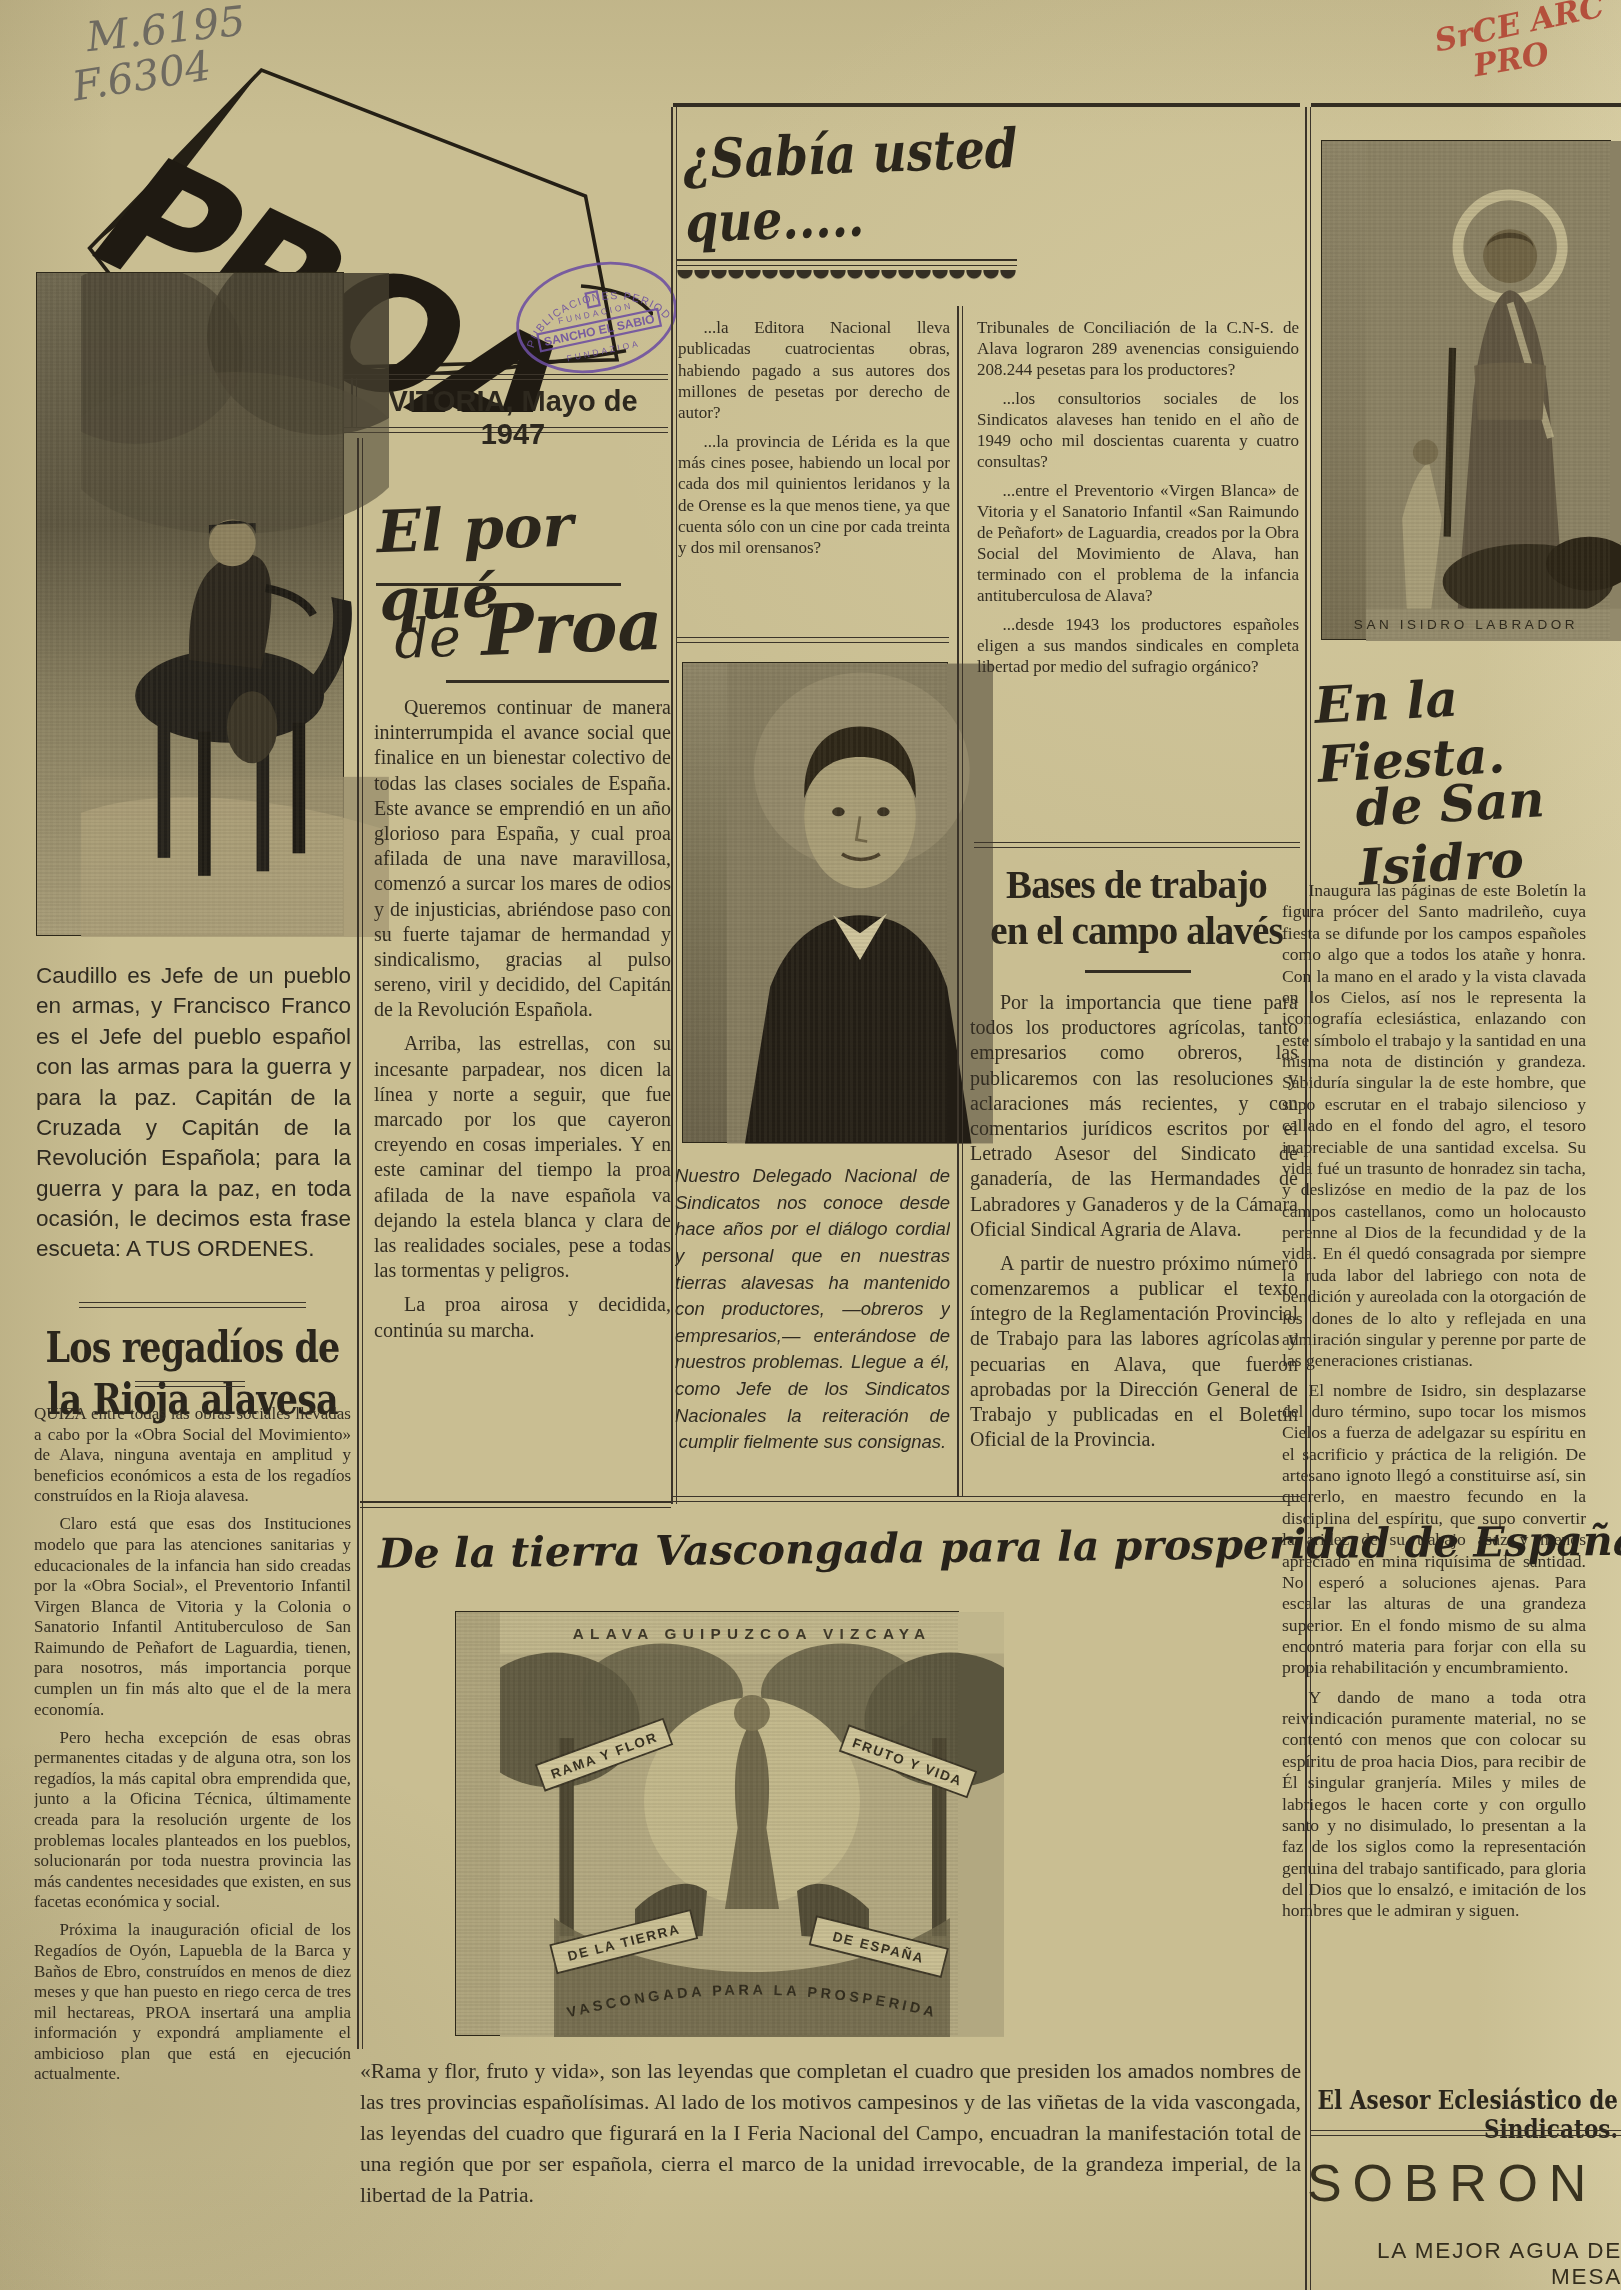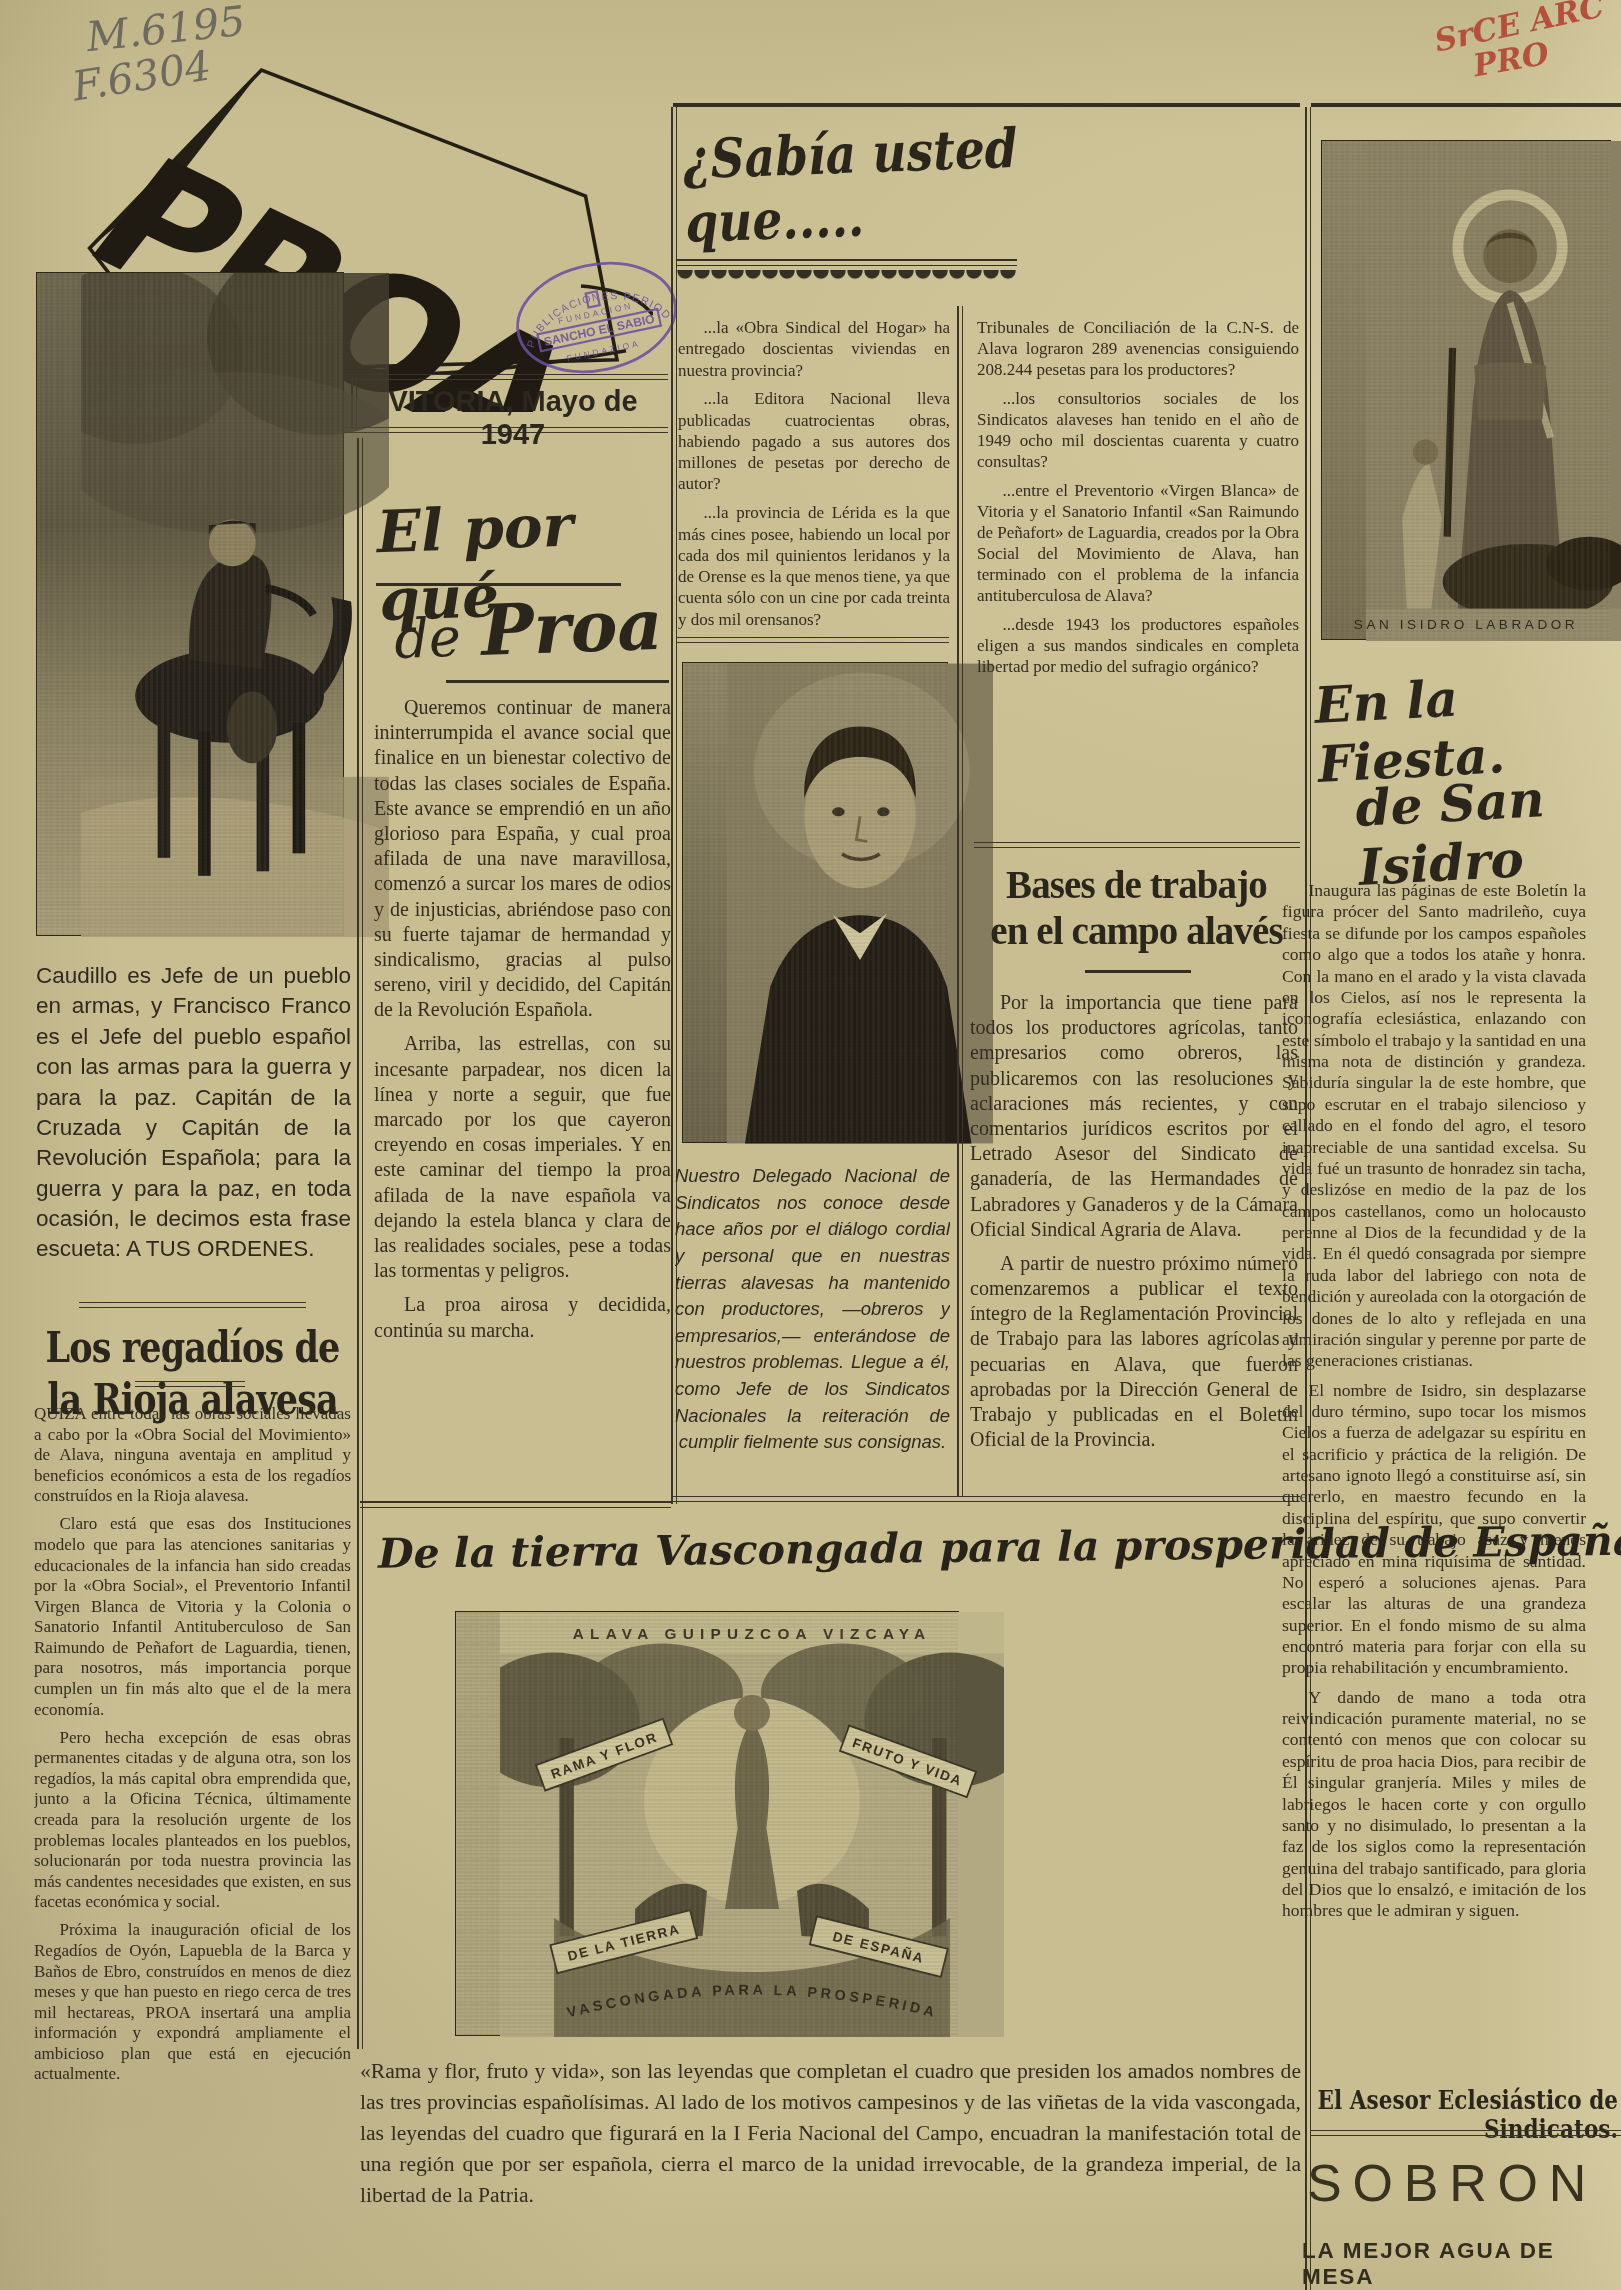--- a/index.html
+++ b/index.html
@@ -136,21 +136,20 @@
   <div class="abs" style="left:673px;top:103px;width:627px;border-top:4.5px solid #332d22;"></div>
   <div class="abs" style="left:1311px;top:103px;width:310px;border-top:4.5px solid #332d22;"></div>
 
   <div class="abs vr2" style="left:671px;top:107px;height:1397px;"></div>
 
   <div class="abs script" style="left:682px;top:128px;width:378px;font-size:47px;font-weight:bold;color:#2b261c;transform:rotate(-2deg) scaleY(1.15);transform-origin:left top;">¿Sabía usted que.....</div>
   <div class="abs hr2" style="left:677px;top:259px;width:340px;"></div>
   <div class="abs scallops" style="left:677px;top:270px;width:340px;"></div>
 
   <div class="abs serif just" style="left:678px;top:317px;width:272px;height:317px;font-size:17px;line-height:1.25;overflow:hidden;">
-    <p class="art">...la «Obra Sindical del Hogar» ha entregado doscientas viviendas en nuestra provincia?</p>
     <p class="art">...la Editora Nacional lleva publicadas cuatrocientas obras, habiendo pagado a sus autores dos millones de pesetas por derecho de autor?</p>
     <p class="art">...la provincia de Lérida es la que más cines posee, habiendo un local por cada dos mil quinientos leridanos y la de Orense es la que menos tiene, ya que cuenta sólo con un cine por cada treinta y dos mil orensanos?</p>
 
   </div>
   <div class="abs hr2thin" style="left:677px;top:637px;width:272px;"></div>
 
   <div class="abs photo" style="left:682px;top:662px;width:266px;height:481px;background:linear-gradient(180deg,#8e8568 0%,#7c7458 45%,#6a624b 100%);">
     <svg viewBox="0 0 296 534" width="266" height="481">
       <rect x="0" y="0" width="296" height="534" fill="#857c60"></rect>
       <ellipse cx="150" cy="120" rx="120" ry="110" fill="#93896b"></ellipse>
@@ -220,21 +219,21 @@
   <div class="abs serif just" style="left:1282px;top:880px;width:304px;height:1197px;font-size:17.6px;line-height:1.215;overflow:hidden;">
     <p class="art">Inaugura las páginas de este Boletín la figura prócer del Santo madrileño, cuya fiesta se difunde por los campos españoles como algo que a todos los atañe y honra. Con la mano en el arado y la vista clavada en los Cielos, así nos le representa la iconografía eclesiástica, enlazando con este símbolo el trabajo y la santidad en una misma nota de distinción y grandeza. Sabiduría singular la de este hombre, que supo escrutar en el trabajo silencioso y callado en el fondo del agro, el tesoro inapreciable de una santidad excelsa. Su vida fué un trasunto de honradez sin tacha, y deslizóse en medio de la paz de los campos castellanos, como un holocausto perenne al Dios de la fecundidad y de la vida. En él quedó consagrada por siempre la ruda labor del labriego con nota de bendición y aureolada con la otorgación de los dones de lo alto y reflejada en una admiración singular y perenne por parte de las generaciones cristianas.</p>
     <p class="art">El nombre de Isidro, sin desplazarse del duro término, supo tocar los mismos Cielos a fuerza de adelgazar su espíritu en el sacrificio y práctica de la religión. De artesano ignoto llegó a constituirse así, sin quererlo, en maestro fecundo en la disciplina del espíritu, que supo convertir la aridez de su trabajo asaz y menos apreciado en mina riquísima de santidad. No esperó a soluciones ajenas. Para escalar las alturas de una grandeza superior. En el fondo mismo de su alma encontró materia para forjar con ella su propia rehabilitación y encumbramiento.</p>
     <p class="art">Y dando de mano a toda otra reivindicación puramente material, no se contentó con menos que con colocar su espíritu de proa hacia Dios, para recibir de Él singular granjería. Miles y miles de labriegos le hacen corte y con orgullo santo y no disimulado, lo presentan a la faz de los siglos como la representación genuina del trabajo santificado, para gloria del Dios que lo ensalzó, e imitación de los hombres que le admiran y siguen.</p>
   </div>
   <div class="abs" style="left:1314px;top:2085px;width:304px;text-align:right;font-family:'DejaVu Serif',serif;font-weight:bold;font-size:21.6px;transform:scaleY(1.18);transform-origin:top;color:#2b261c;">El Asesor Eclesiástico de Sindicatos.</div>
 
   <div class="abs hr2thin" style="left:1311px;top:2130px;width:310px;"></div>
 
   <div class="abs sans" style="left:1307px;top:2153px;width:248px;text-align:center;font-size:52px;letter-spacing:10.8px;color:#38321f;">SOBRON</div>
-  <div class="abs sans" style="left:1302px;top:2238px;width:320px;text-align:left;font-size:22.5px;font-weight:bold;letter-spacing:1.8px;color:#332d1d;">LA MEJOR AGUA DE MESA</div>
+  <div class="abs sans" style="left:1302px;top:2238px;width:320px;text-align:right;font-size:22.5px;font-weight:normal;letter-spacing:1.8px;color:#332d1d;">LA MEJOR AGUA DE MESA</div>
 
   <div class="abs script" style="left:378px;top:1525px;width:927px;font-size:41px;font-weight:bold;color:#27221a;transform:rotate(-0.6deg);white-space:nowrap;">De la tierra Vascongada para la prosperidad de España</div>
 
   <div class="abs photo" style="left:455px;top:1611px;width:504px;height:425px;background:#ada37c;">
     <svg viewBox="0 0 560 472" width="504" height="425">
       <defs>
           <path id="arcBottom" d="M70,452 Q280,398 490,452" fill="none"></path>
         </defs>
       <rect width="560" height="472" fill="#b2a881"></rect>
       <rect x="0" y="0" width="560" height="46" fill="#c0b68c"></rect>

